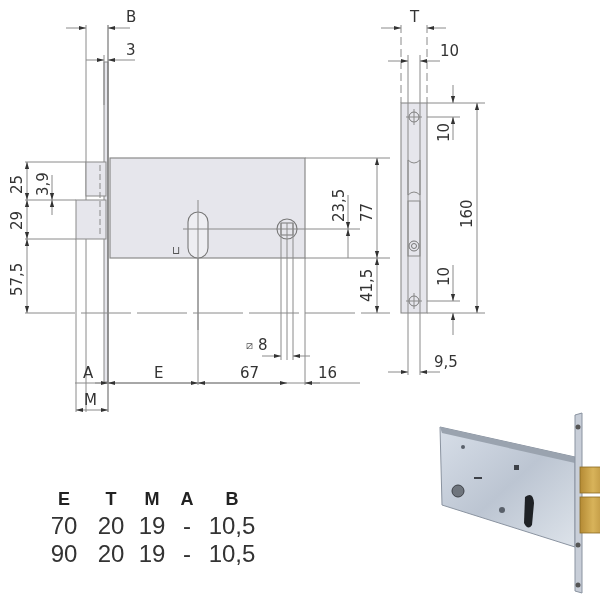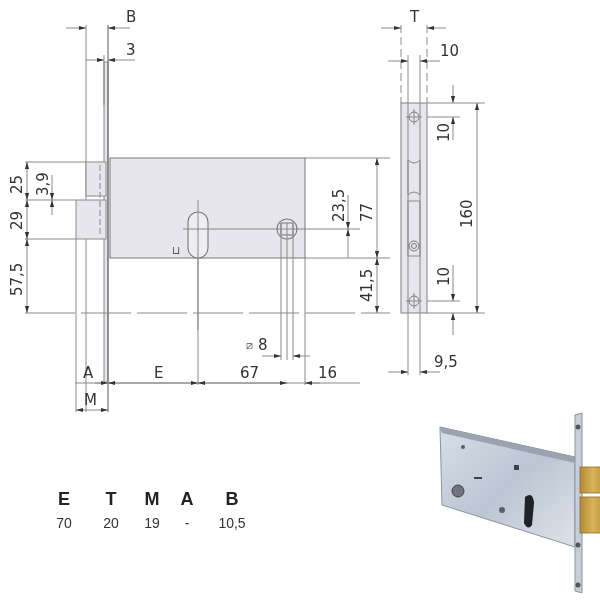--- a/index.html
+++ b/index.html
@@ -3,21 +3,21 @@
   <meta charset="utf-8">
   <style>
     html, body { margin: 0; padding: 0; background: #ffffff; }
     body { width: 600px; height: 600px; position: relative; overflow: hidden; font-family: "DejaVu Sans", sans-serif; }
     #drawing { position: absolute; left: 0; top: 0; width: 600px; height: 600px; }
     .dim-text { font-family: "DejaVu Sans", sans-serif; font-size: 15px; fill: #333333; }
     .line { stroke: #8a8a8a; stroke-width: 1; fill: none; }
     .line-dark { stroke: #6a6a6a; stroke-width: 1.1; fill: none; }
     #spec-table { position: absolute; left: 38px; top: 486px; border-collapse: collapse; }
     #spec-table th { font-family: "Liberation Sans", sans-serif; font-weight: bold; font-size: 18px; color: #222; padding: 0; height: 26px; text-align: center; }
-    #spec-table td { font-family: "Liberation Sans", sans-serif; font-size: 14px; color: #333; padding: 0; height: 21px; text-align: center; }
+    #spec-table td { font-family: "Liberation Sans", sans-serif; font-size: 24px; color: #333; padding: 0; height: 21px; text-align: center; }
     .c0 { width: 52px; } .c1 { width: 42px; } .c2 { width: 40px; } .c3 { width: 30px; } .c4 { width: 60px; }
     #photo { position: absolute; left: 430px; top: 405px; width: 170px; height: 190px; }
   </style>
 </head>
 <body>
 
 <svg id="drawing" viewBox="0 0 600 600" xmlns="http://www.w3.org/2000/svg">
   <defs>
     <marker id="arr" viewBox="0 0 10 10" refX="10" refY="5" markerWidth="7" markerHeight="7" orient="auto-start-reverse">
       <path d="M0,2 L10,5 L0,8 z" fill="#333"></path>
@@ -158,20 +158,27 @@
     </tr>
   </thead>
   <tbody>
     <tr>
       <td>70</td>
       <td>20</td>
       <td>19</td>
       <td>-</td>
       <td>10,5</td>
     </tr>
+    <tr>
+      <td>90</td>
+      <td>20</td>
+      <td>19</td>
+      <td>-</td>
+      <td>10,5</td>
+    </tr>
   </tbody>
 </table>
 
 <svg id="photo" viewBox="0 0 170 190" xmlns="http://www.w3.org/2000/svg">
   <defs>
     <linearGradient id="steelGrad" x1="0" y1="0" x2="1" y2="1">
       <stop offset="0" stop-color="#d7dee8"></stop>
       <stop offset="0.5" stop-color="#bcc5d2"></stop>
       <stop offset="1" stop-color="#dde3ea"></stop>
     </linearGradient>

